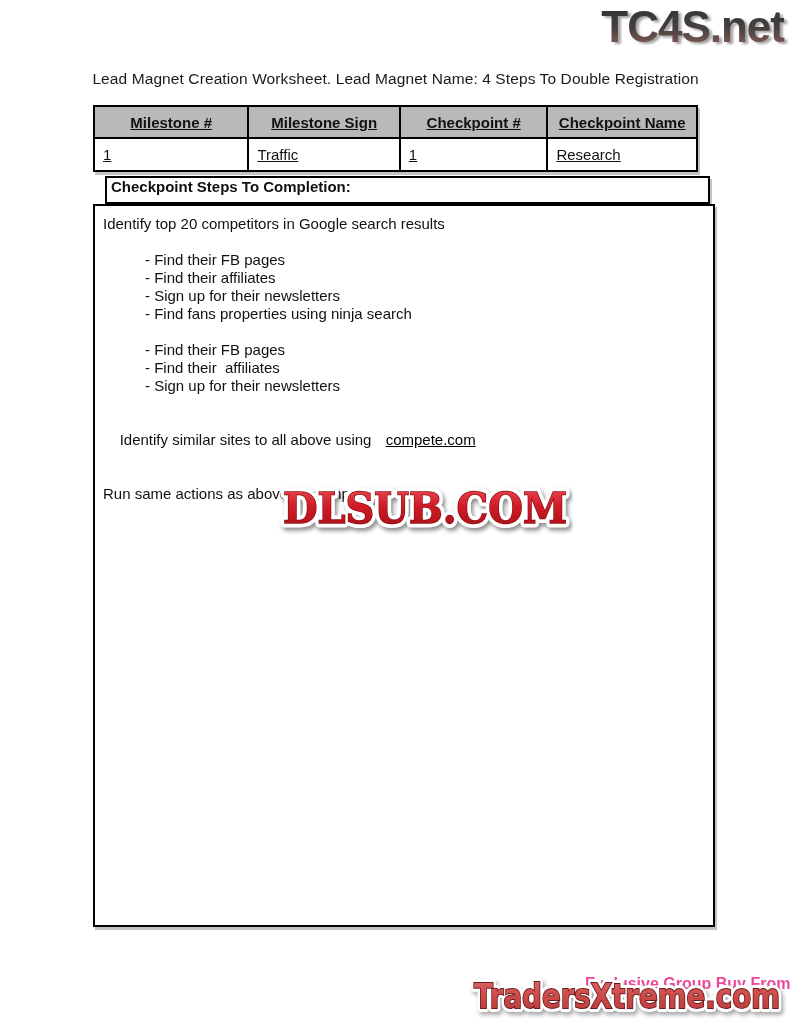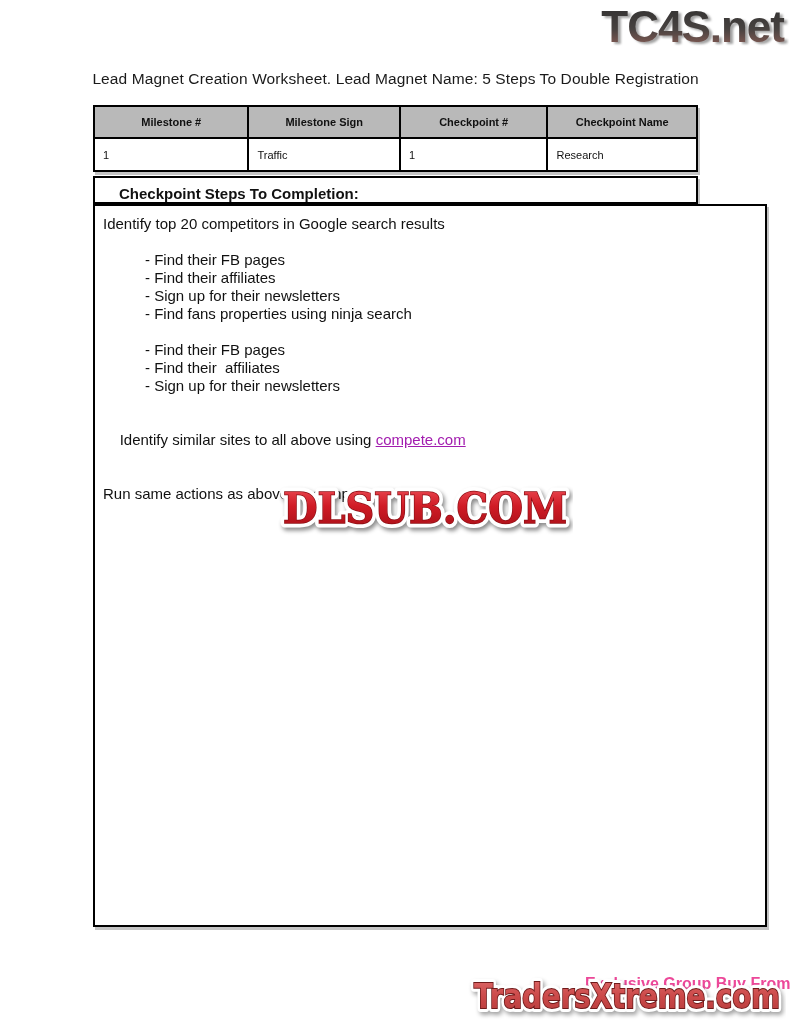--- a/index.html
+++ b/index.html
@@ -9,38 +9,38 @@
   
   .logo-wrap { position:absolute; top:0; right:2px; width:210px; height:56px; }
 
   
   .doc-title { position:absolute; top:70px; left:0; width:791px; text-align:center;
                font-size:15.5px; color:#1a1a1a; letter-spacing:0.1px; }
 
   
   .ms-table { position:absolute; left:93px; top:105px; width:605px; border-collapse:collapse;
               box-shadow:2px 3px 0 rgba(125,125,125,0.45); background:#fff; }
-  .ms-table th, .ms-table td { border:2px solid #000; font-size:11px; }
+  .ms-table th, .ms-table td { border:2px solid #000; font-size:15px;text-decoration:underline; }
   .ms-table th { background:#b9b9b9; font-weight:bold; text-align:center; height:32px; }
   .ms-table td { height:33px; text-align:left; padding-left:8px; font-weight:normal; }
 
   
-  .cp-bar { position:absolute; left:93px; top:176px; width:605px; height:28px;
-            border:2px solid #000; background:#fff; display:flex; align-items:flex-end;
-            padding-left:24px; font-size:15px; font-weight:bold;
+  .cp-bar { position:absolute; left:105px; top:176px; width:605px; height:28px;
+            border:2px solid #000; background:#fff; display:flex; align-items:flex-start;
+            padding-left:4px; font-size:15px; font-weight:bold;
             box-shadow:2px 3px 0 rgba(125,125,125,0.45); }
 
   
-  .cp-box { position:absolute; left:93px; top:204px; width:674px; height:723px;
+  .cp-box { position:absolute; left:93px; top:204px; width:622px; height:723px;
             border:2px solid #000; background:#fff; padding:9px 8px 0 8px;
             box-shadow:2px 3px 0 rgba(125,125,125,0.45); }
   .line { font-size:15px; line-height:18px; white-space:pre-wrap; }
   .para { margin-bottom:18px; }
   .indent { padding-left:42px; }
-  .link { color:#a21caf; text-decoration:underline; cursor:pointer; }
+  .link { color:#000000; text-decoration:underline; cursor:pointer;margin-left:10px; }
 
   
   .wm-center { position:absolute; left:253px; top:482px; z-index:5;margin-left:24px; }
   .wm-bottom-blue { position:absolute; left:585px; top:975px; z-index:3;
                     font-size:16px; font-weight:bold; color:#ec4899; white-space:nowrap; }
   .wm-bottom-red { position:absolute; left:468px; top:972px; z-index:4; }
 </style>
 </head>
 <body>
 
@@ -50,21 +50,21 @@
       <linearGradient id="logograd" x1="0" y1="0" x2="0" y2="1">
         <stop offset="0" stop-color="#2f2f2f"></stop>
         <stop offset="0.55" stop-color="#474240"></stop>
         <stop offset="1" stop-color="#96625a"></stop>
       </linearGradient>
     </defs>
     <text x="205" y="42" text-anchor="end" font-family="Liberation Sans, sans-serif" font-weight="bold" font-size="44" letter-spacing="-1" fill="url(#logograd)" style="filter:drop-shadow(3px 2px 1px rgba(90,90,90,0.55))">TC4S.net</text>
   </svg>
 </div>
 
-<div class="doc-title">Lead Magnet Creation Worksheet. Lead Magnet Name: 5 Steps To Double Registration</div>
+<div class="doc-title">Lead Magnet Creation Worksheet. Lead Magnet Name: 4 Steps To Double Registration</div>
 
 <table class="ms-table">
   <colgroup>
       <col style="width:155px">
       <col style="width:152px">
       <col style="width:148px">
       <col style="width:150px">
     </colgroup>
   <thead>
     <tr>

